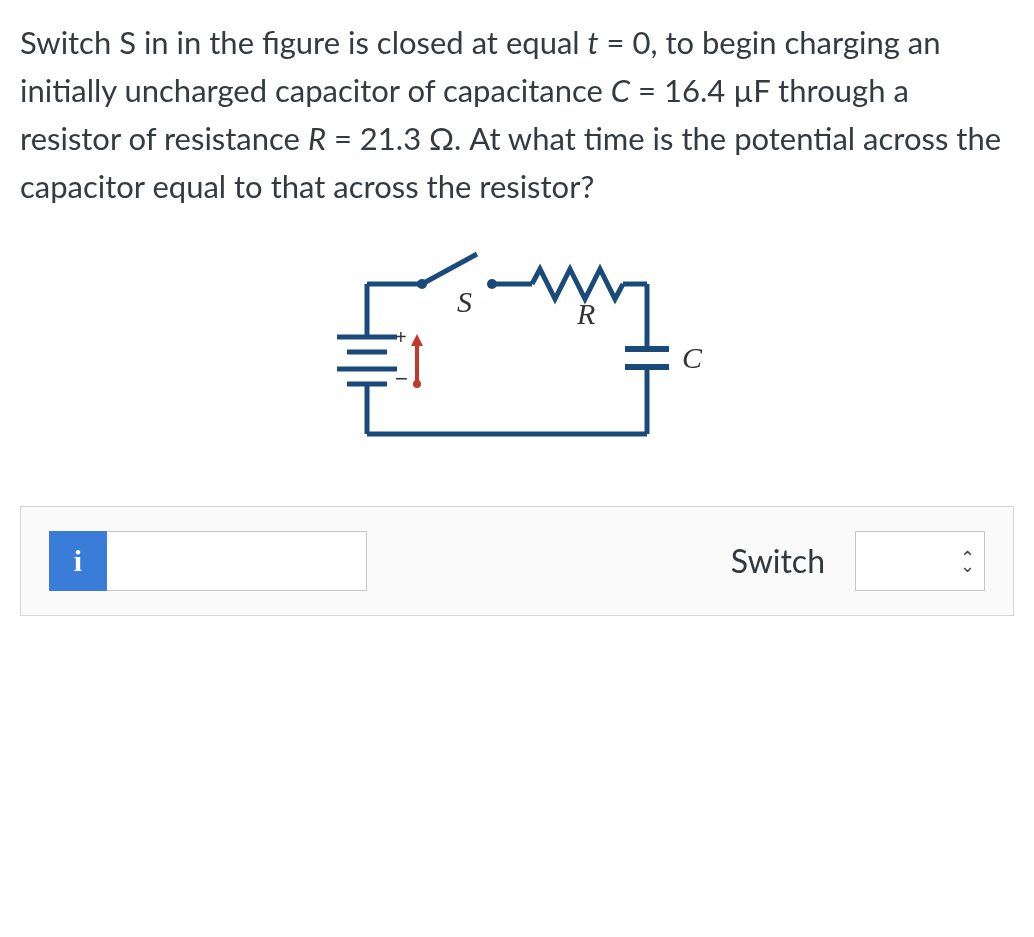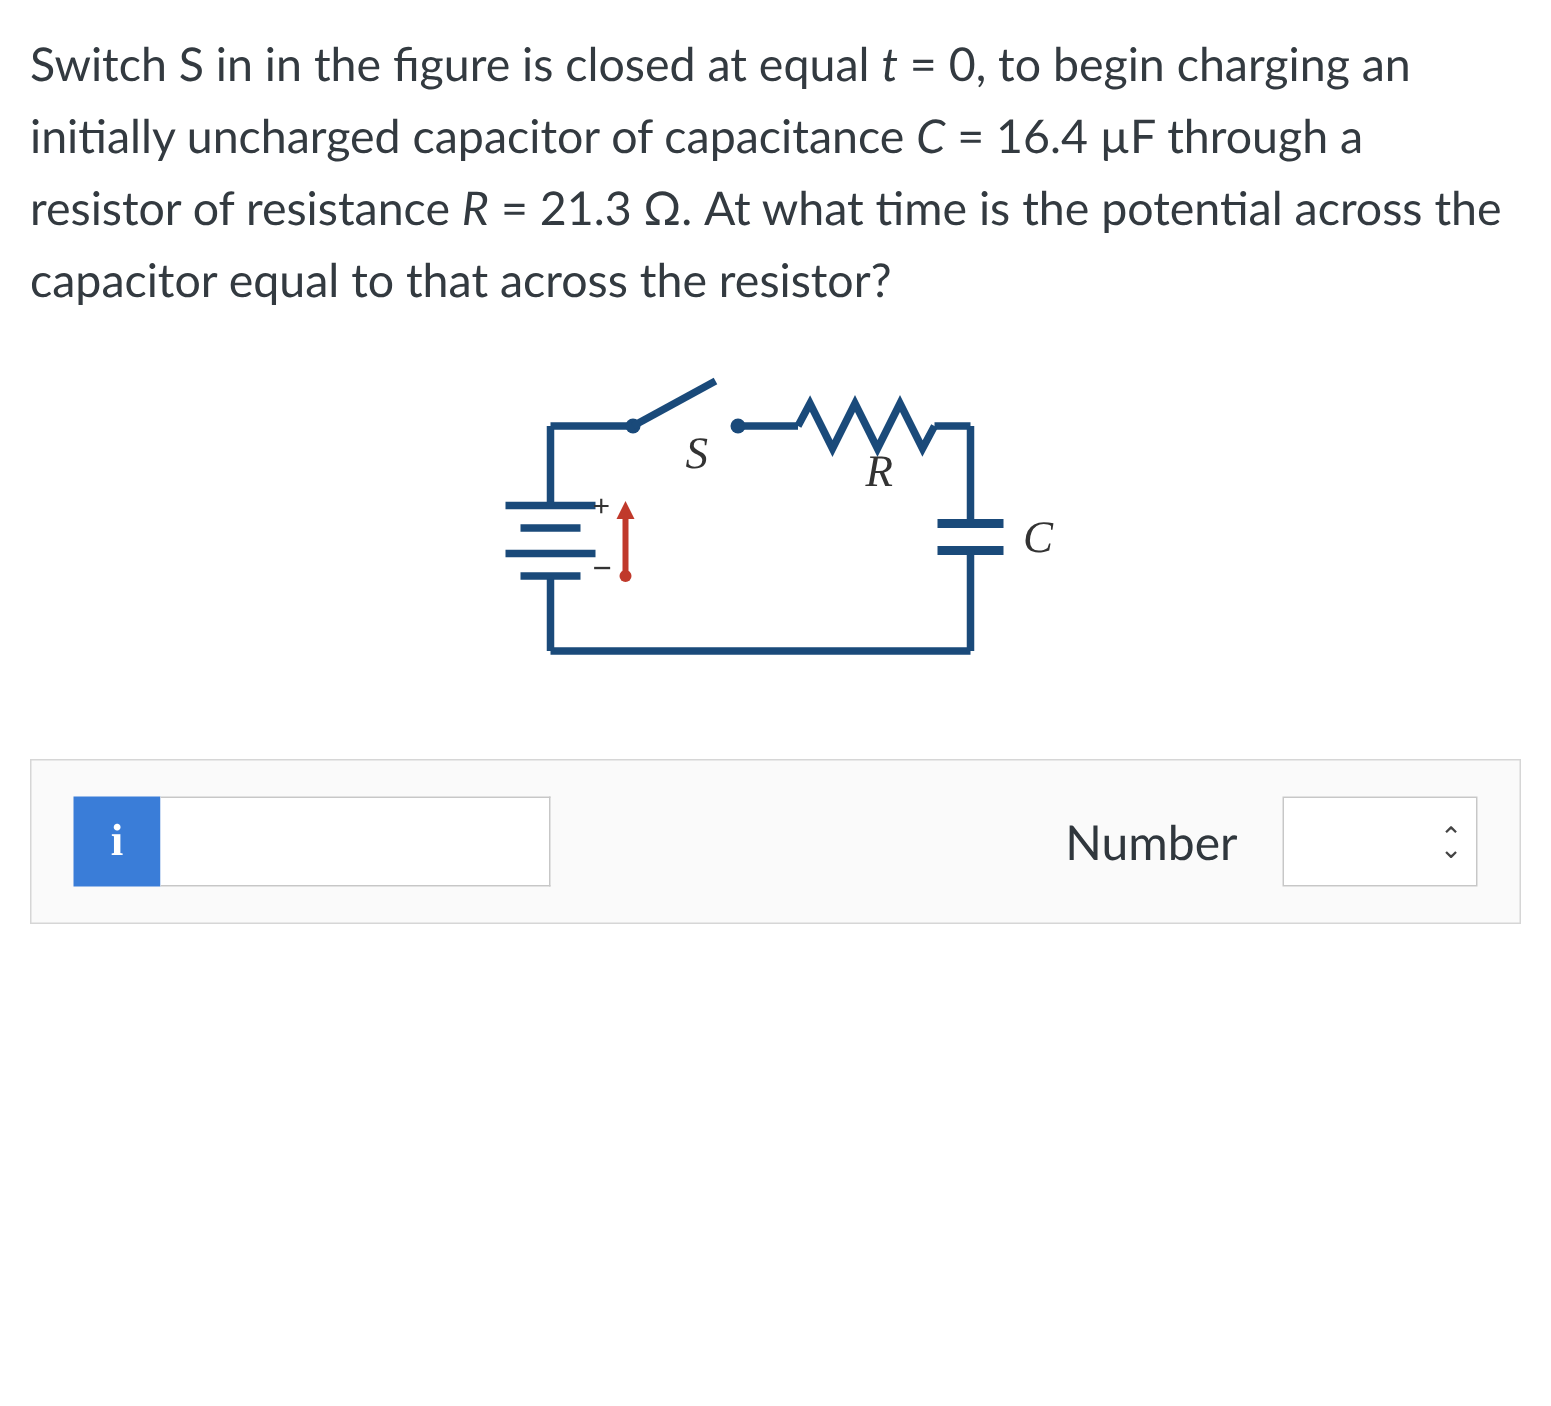--- a/index.html
+++ b/index.html
@@ -129,21 +129,21 @@
     <text x="88" y="152" font-family="Arial" font-size="22" fill="#333">−</text>
   </svg>
 </div>
 
 <div class="answer-box">
   <button class="info-btn">
     <span>i</span>
   </button>
   <input type="text" class="num-input" value="" style="">
   <span class="spacer"></span>
-  <span class="lbl-units">Number</span>
+  <span class="lbl-units">Switch</span>
   <div class="units-select">
     <span></span>
     <span class="sel-arrows">
       <span>⌃</span>
         <span>⌄</span>
     </span>
   </div>
 </div>
 
 </body></html>

